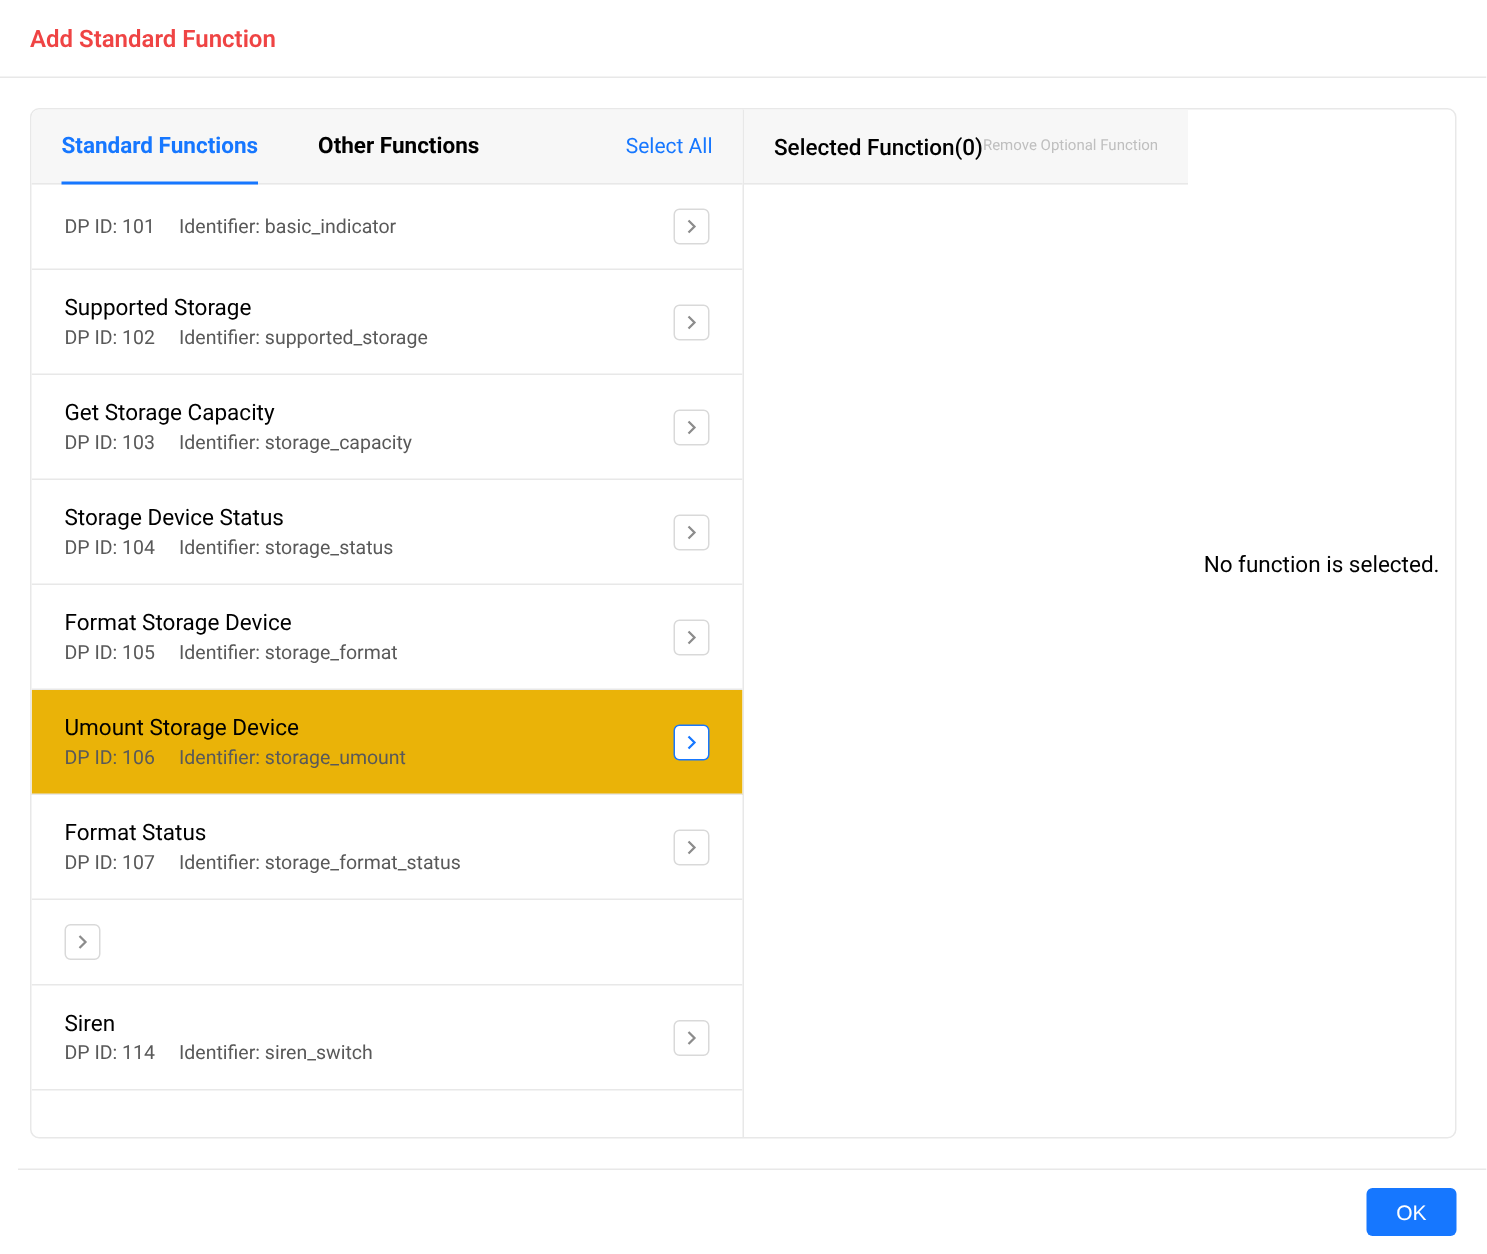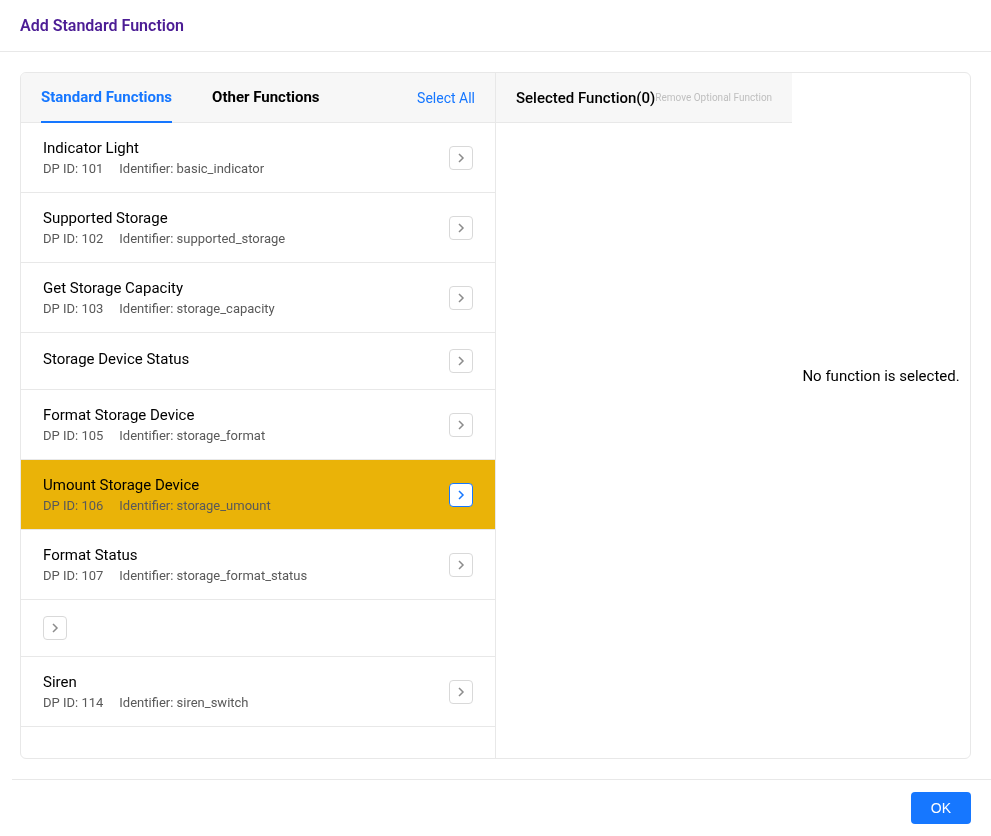--- a/index.html
+++ b/index.html
@@ -21,21 +21,21 @@
       flex-direction: column;
       height: 100%;
     }
     .dialog-header {
       padding: 16px 20px;
       border-bottom: 1px solid #e8e8e8;
     }
     .dialog-title {
       font-size: 16px;
       font-weight: 600;
-      color: #4c1d95;
+      color: #ef4444;
     }
     .dialog-body {
       flex: 1;
       padding: 20px;
       display: flex;
       gap: 0;
       overflow: hidden;
     }
     .panel-wrapper {
       flex: 1;
@@ -210,21 +210,20 @@
         <div class="panel-header">
           <div class="tabs">
             <div class="tab active">Standard Functions</div>
             <div class="tab">Other Functions</div>
           </div>
           <div class="select-all">Select All</div>
         </div>
         <div class="function-list" id="function-list">
             <div class="function-item">
               <div class="function-info">
-                <div class="function-name">Indicator Light</div>
                 <div class="function-meta">
                   <span>DP ID: 101</span>
                   <span>Identifier: basic_indicator</span>
                 </div>
               </div>
               <div class="expand-btn">
                 <svg viewBox="0 0 10 10">
                   <path class="chevron-path" d="M3 1 L7 5 L3 9"></path>
                 </svg>
               </div>
@@ -253,20 +252,24 @@
               </div>
               <div class="expand-btn">
                 <svg viewBox="0 0 10 10">
                   <path class="chevron-path" d="M3 1 L7 5 L3 9"></path>
                 </svg>
               </div>
             </div>
             <div class="function-item">
               <div class="function-info">
                 <div class="function-name">Storage Device Status</div>
+                <div class="function-meta">
+                  <span>DP ID: 104</span>
+                  <span>Identifier: storage_status</span>
+                </div>
               </div>
               <div class="expand-btn">
                 <svg viewBox="0 0 10 10">
                   <path class="chevron-path" d="M3 1 L7 5 L3 9"></path>
                 </svg>
               </div>
             </div>
             <div class="function-item">
               <div class="function-info">
                 <div class="function-name">Format Storage Device</div>

